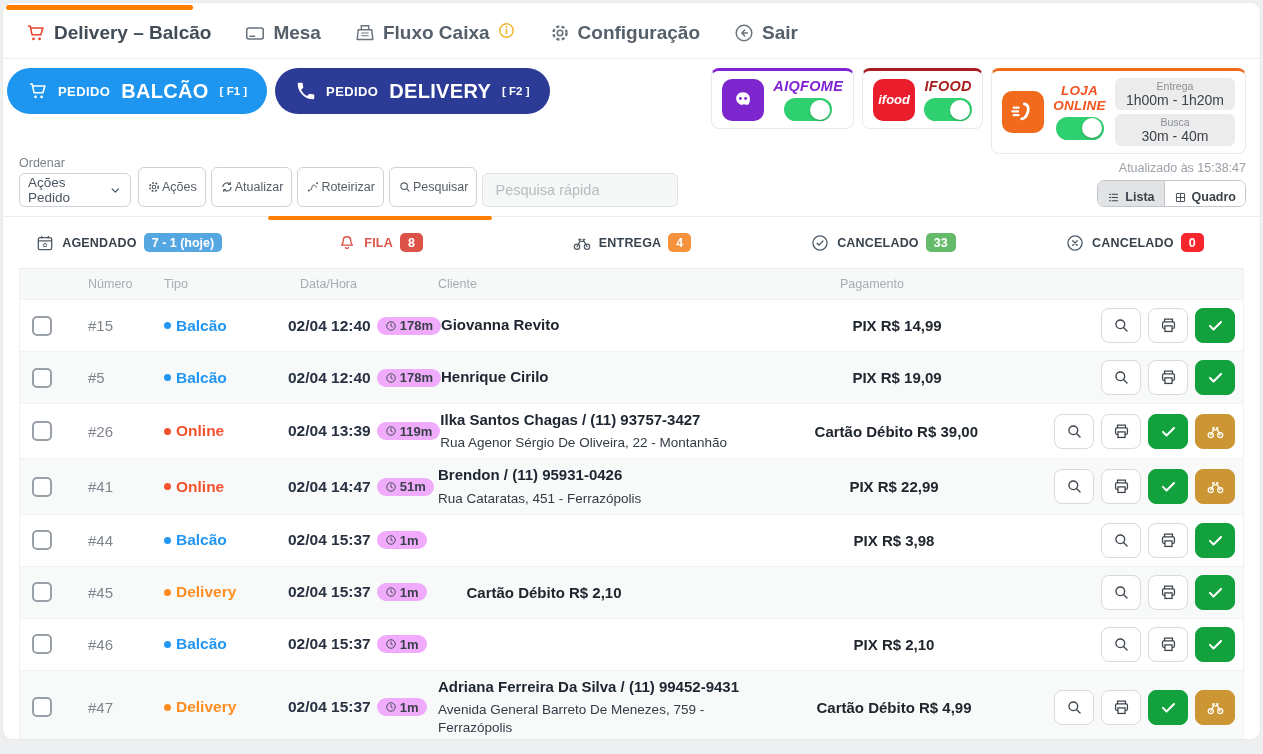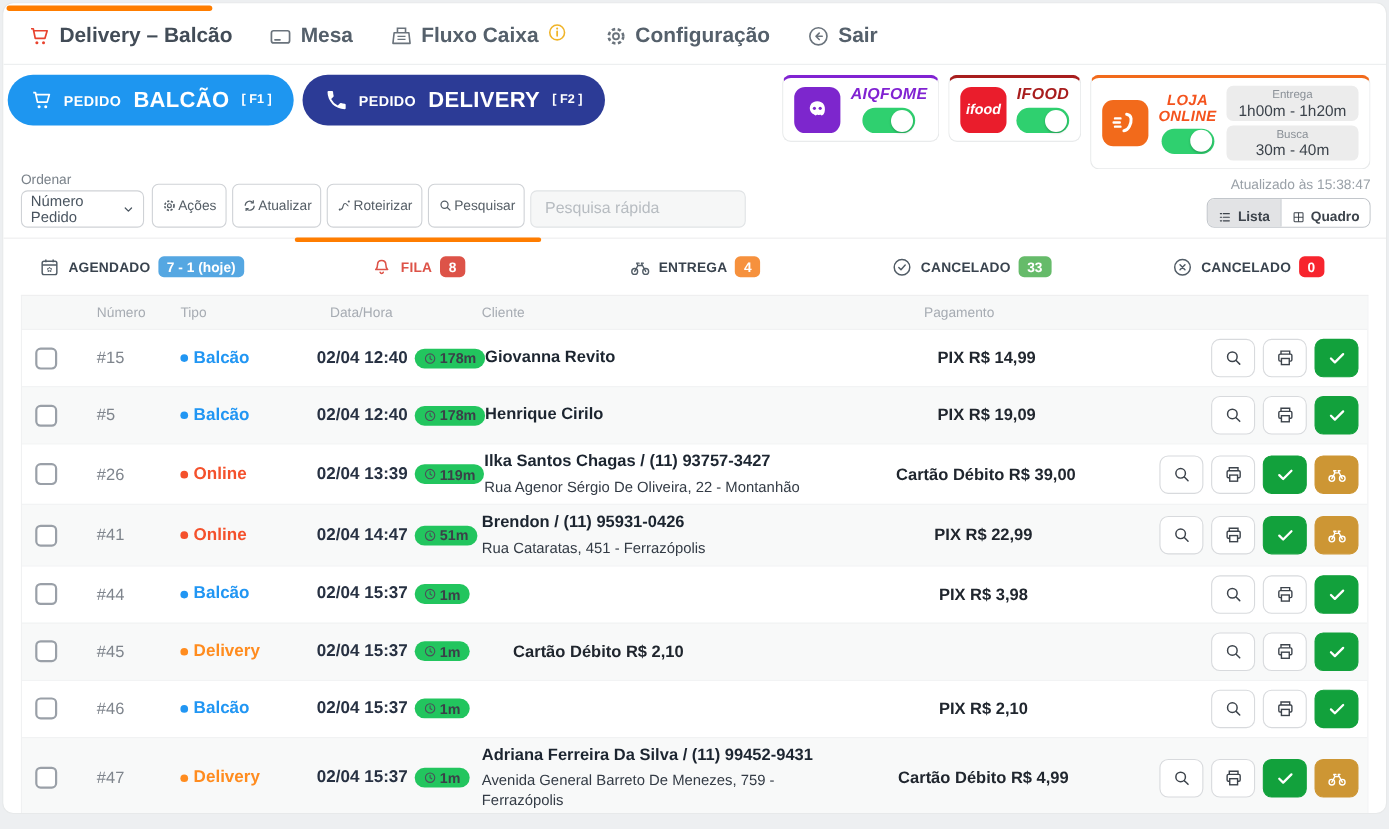--- a/index.html
+++ b/index.html
@@ -88,21 +88,21 @@
   .trow { display:flex; align-items:center; min-height:52px; border-top:1px solid #f1f2f3; padding:6px 0; }
   .trow.alt { background:#f8f9f9; }
   .c-check { flex:0 0 52px; padding-left:12px; display:flex; align-items:center; }
   .c-num { flex:0 0 92px; padding-left:16px; color:#7f858d; font-size:15px; }
   .c-type { flex:0 0 122px; display:flex; align-items:center; gap:5px; font-size:15.5px; font-weight:700; }
   .c-type .dot { width:7px; height:7px; border-radius:50%; background:currentColor; }
   .t-balcao { color:#2196f3; }
   .t-online { color:#f4512c; }
   .t-delivery { color:#ff8c1f; }
   .c-date { flex:0 0 152px; padding-left:2px; display:flex; align-items:center; gap:6px; font-size:15.5px; font-weight:700; color:#273142; white-space:nowrap; }
-  .pill-time { display:inline-flex; align-items:center; gap:3px; background:#22c55e; border-radius:10px; padding:1.5px 8px; font-size:13px; font-weight:700; color:#3a4048; }
+  .pill-time { display:inline-flex; align-items:center; gap:3px; background:#f0abfc; border-radius:10px; padding:1.5px 8px; font-size:13px; font-weight:700; color:#3a4048; }
   .pill-time svg { width:12px; height:12px; color:#4a5058; }
   .c-client { flex:0 0 350px; font-size:15px; font-weight:700; color:#1c2530; line-height:1.35; }
   .c-client .addr { font-size:13.5px; font-weight:400; color:#333b45; margin-top:4px; max-width:330px; }
   .c-pay { flex:0 0 212px; text-align:center; font-size:15px; font-weight:700; color:#20262e; }
   .c-actions { flex:1; display:flex; justify-content:flex-end; gap:7px; padding-right:8px; }
   .abtn { width:40px; height:35px; border-radius:8px; border:1px solid #d8dadd; background:#fff; display:flex; align-items:center; justify-content:center; cursor:pointer; }
   .abtn svg { width:19px; height:19px; color:#3c434b; }
   .abtn.green { background:#12a13c; border-color:#12a13c; }
   .abtn.amber { background:#cd9634; border-color:#cd9634; }
   .abtn.green svg, .abtn.amber svg { color:#fff; }
@@ -238,21 +238,21 @@
           </div>
         </div>
       </div>
     </div>
   </div>
 
   <div class="toolbar">
     <div class="order-group">
       <span class="order-label">Ordenar</span>
       <div class="select">
-        <span>Número Pedido</span>
+        <span>Ações Pedido</span>
         <svg viewBox="0 0 24 24">
             <path d="M6 9l6 6 6-6" fill="none" stroke="currentColor" stroke-width="2.4" stroke-linecap="round" stroke-linejoin="round"></path>
           </svg>
       </div>
     </div>
     <button class="tool-btn">
       <svg viewBox="0 0 24 24">
           <circle cx="12" cy="12" r="7.2" fill="none" stroke="currentColor" stroke-width="2.6" stroke-dasharray="3.4 2.5"></circle>
           <circle cx="12" cy="12" r="3" fill="none" stroke="currentColor" stroke-width="1.8"></circle>
         </svg>

